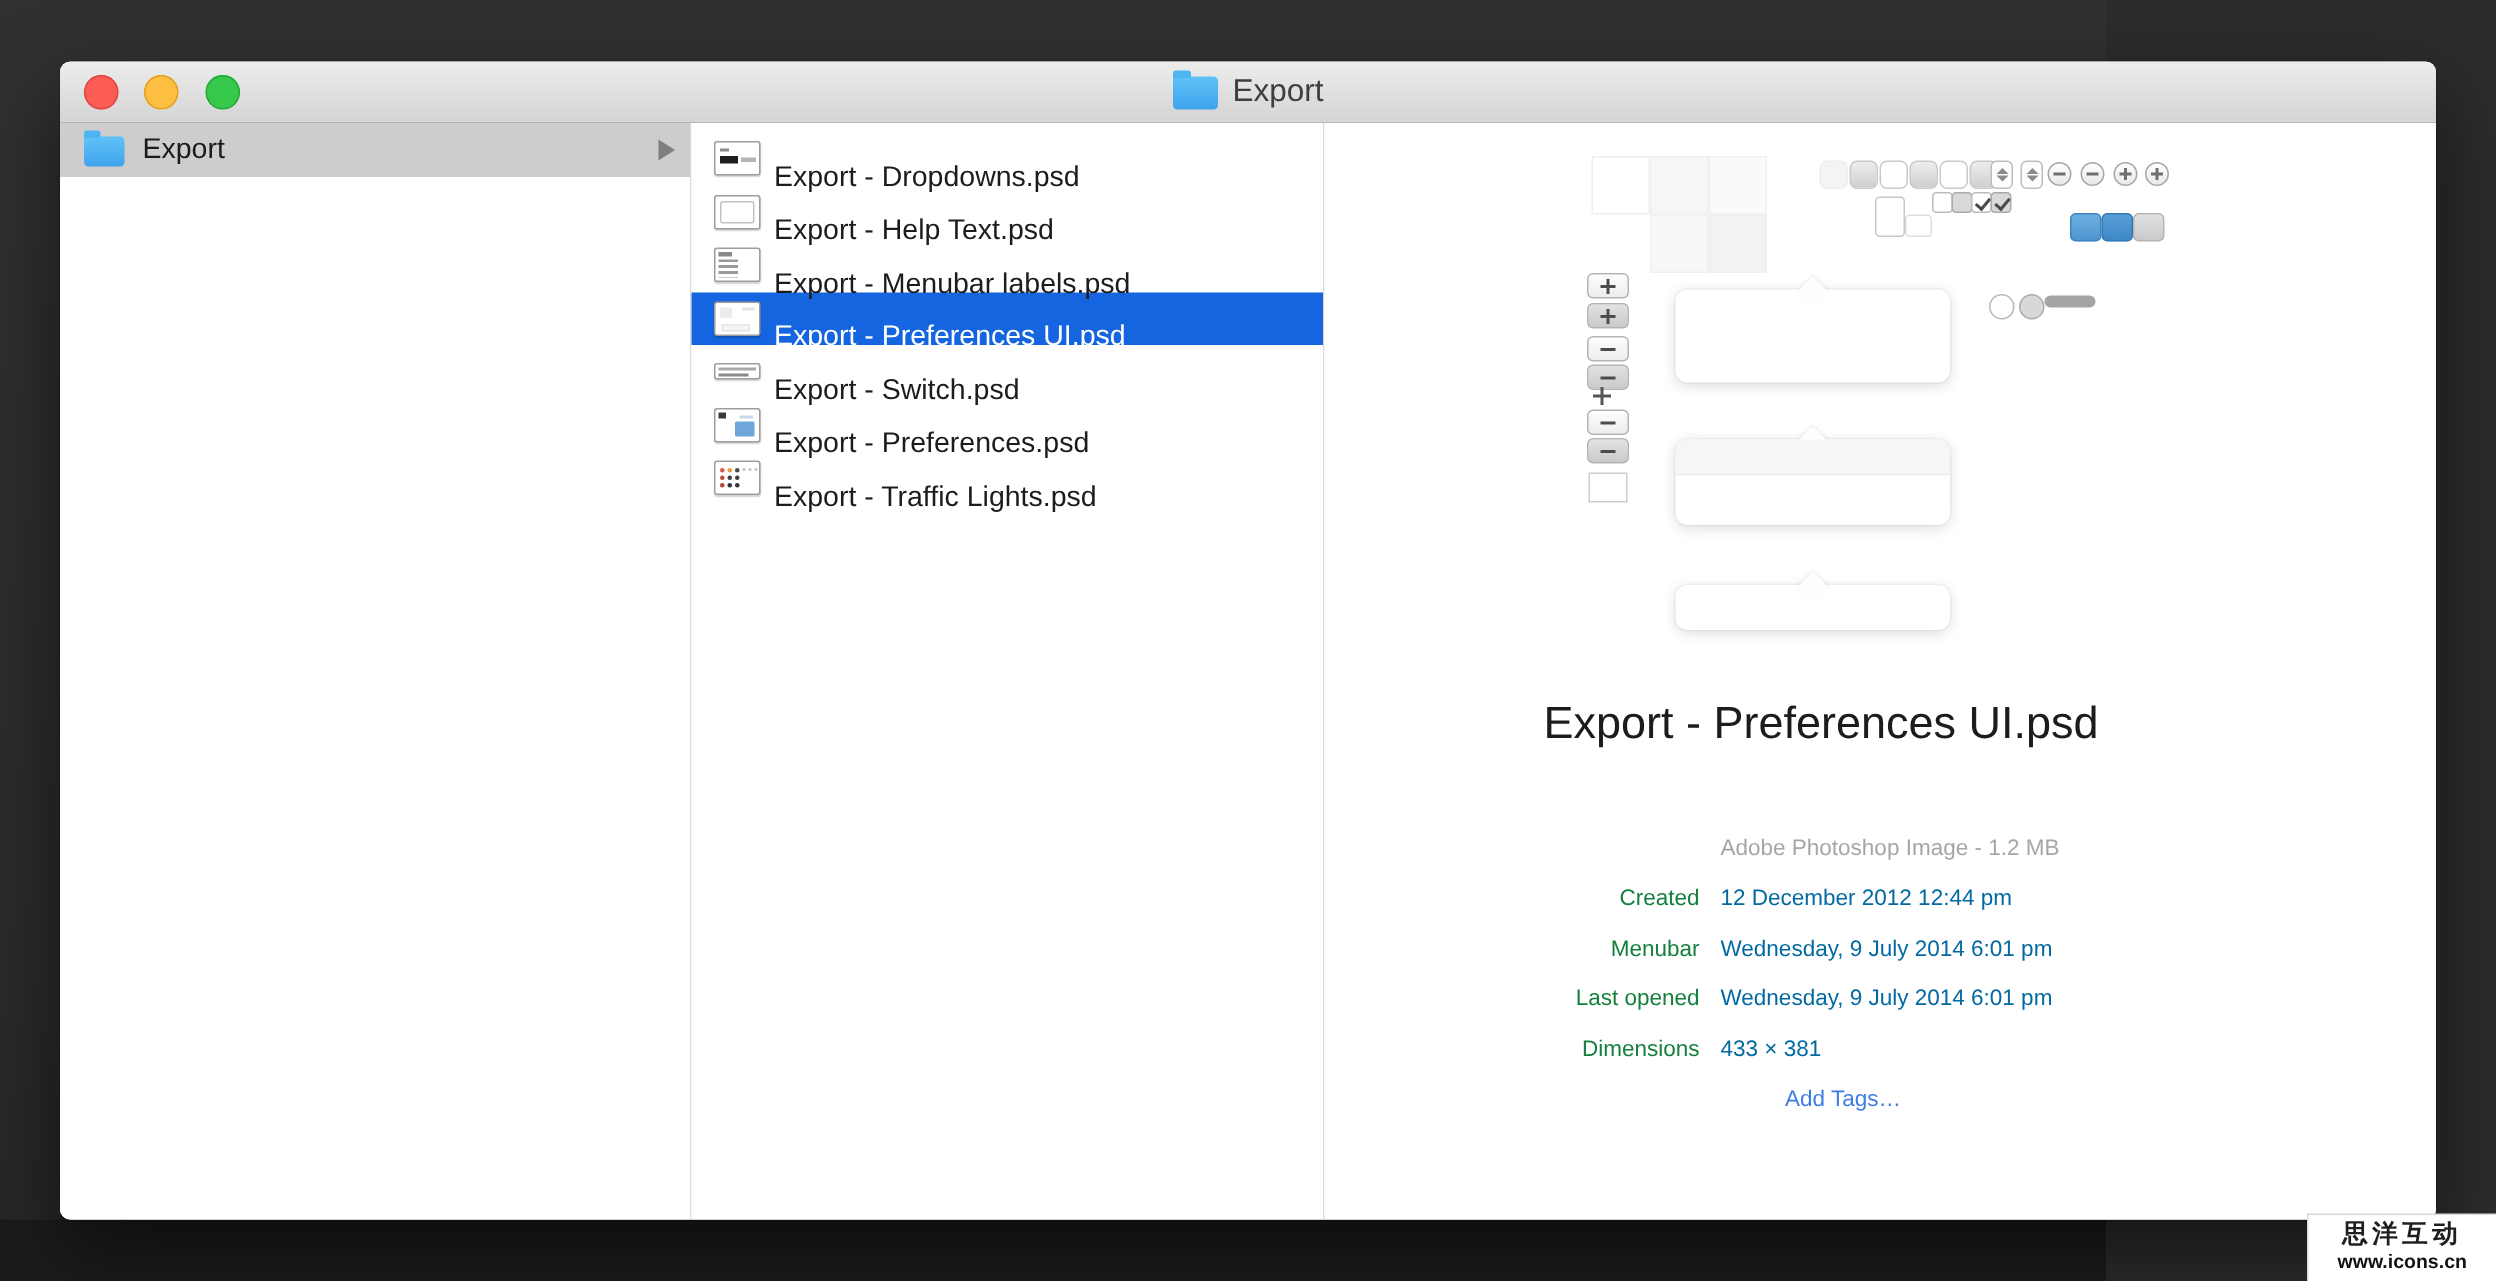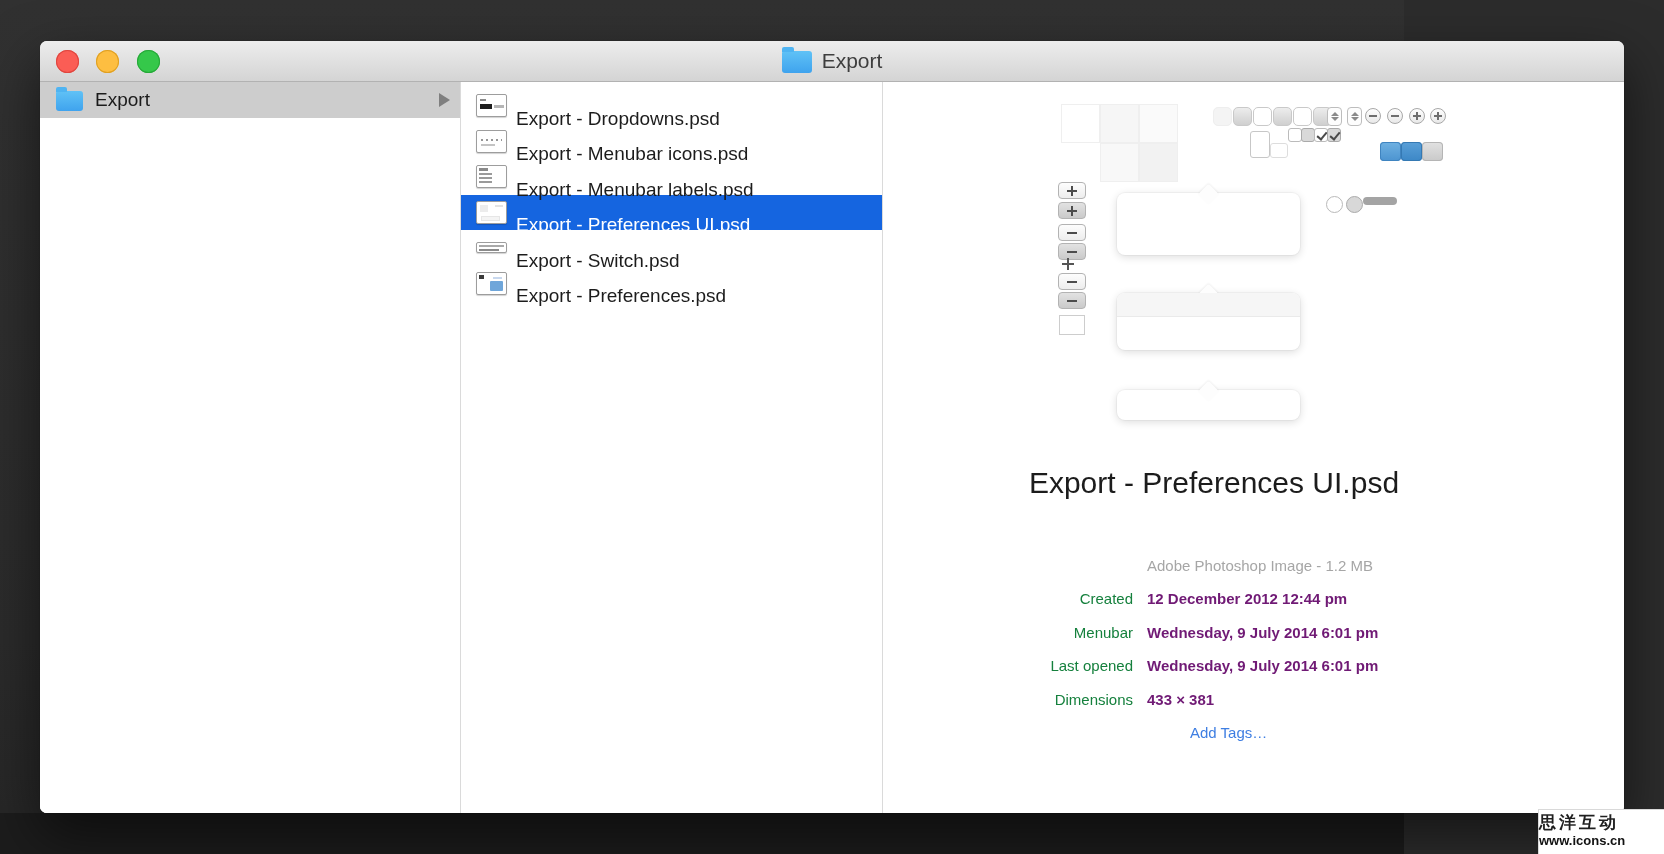--- a/index.html
+++ b/index.html
@@ -140,27 +140,27 @@
   .radio { top:98px; width:17px; height:17px; border-radius:50%; background:#fff; border:1px solid #b9b9b9; }
   .radio.gray { background:#d8d8d8; border-color:#ababab; }
   .slider { left:403px; top:99px; width:34px; height:8px; border-radius:4px; background:#a4a4a4; }
 
   
   .pv-filename { position:absolute; left:0; top:384px; width:662px; text-align:center;
                  font-size:30px; color:#1c1c1c; white-space:nowrap; }
   .preview-info { position:absolute; left:0; top:475px; width:741px; }
   .meta-row { position:relative; height:33.4px; font-size:15px; white-space:nowrap; }
   .meta-label { position:absolute; right:491px; color:#15803d; }
-  .meta-value { position:absolute; left:264px; color:#701a75;font-weight:bold; }
+  .meta-value { position:absolute; left:264px; color:#0369a1; }
   .meta-kind  { position:absolute; left:264px; color:#a6a6a6; }
   .add-tags   { position:absolute; left:307px; color:#3e7ee2; cursor:pointer; }
 
   
   .watermark { position:absolute; left:1539px; top:810px; width:125px; height:44px; background:#fff;
-               padding-top:2px; box-shadow:0 0 0 1px #d9d9d9; }
+               text-align:center; padding-top:2px; box-shadow:0 0 0 1px #d9d9d9; }
   .wm1 { font-size:17px; font-weight:bold; color:#1f1f1f; letter-spacing:3px; line-height:21px; }
   .wm2 { font-size:13px; font-weight:bold; color:#111; line-height:15px; }
 </style>
 </head>
 <body>
 
 <div id="stage">
   <div class="bg-bottom"></div>
 
   <div class="window">
@@ -187,25 +187,24 @@
         <div class="file-list">
             <div class="file-row">
               <span class="file-icon icon-dropdowns">
                 <i class="a"></i>
                 <i class="b"></i>
                 <i class="c"></i>
               </span>
               <span class="file-label">Export - Dropdowns.psd</span>
             </div>
             <div class="file-row">
-              <span class="file-icon icon-menubar-icons">
-                <i class="a"></i>
-                <i class="b"></i>
-              </span>
-              <span class="file-label">Export - Menubar icons.psd</span>
+              <span class="file-icon icon-help-text">
+                <i class="a"></i>
+              </span>
+              <span class="file-label">Export - Help Text.psd</span>
             </div>
             <div class="file-row">
               <span class="file-icon icon-menubar-labels">
                 <i class="a"></i>
                 <i class="b"></i>
               </span>
               <span class="file-label">Export - Menubar labels.psd</span>
             </div>
             <div class="file-row selected">
               <span class="file-icon icon-preferences-ui">
@@ -222,20 +221,29 @@
               </span>
               <span class="file-label">Export - Switch.psd</span>
             </div>
             <div class="file-row">
               <span class="file-icon icon-preferences">
                 <i class="a"></i>
                 <i class="b"></i>
                 <i class="c"></i>
               </span>
               <span class="file-label">Export - Preferences.psd</span>
+            </div>
+            <div class="file-row">
+              <span class="file-icon icon-traffic-lights">
+                <i class="a"></i>
+                <i class="b"></i>
+                <i class="c"></i>
+                <i class="d"></i>
+              </span>
+              <span class="file-label">Export - Traffic Lights.psd</span>
             </div>
           </div>
       </div>
 
       <div class="col col3">
 
         <div class="thumb">
           <div class="g g1"></div>
             <div class="g g2"></div>
             <div class="g g3"></div>

